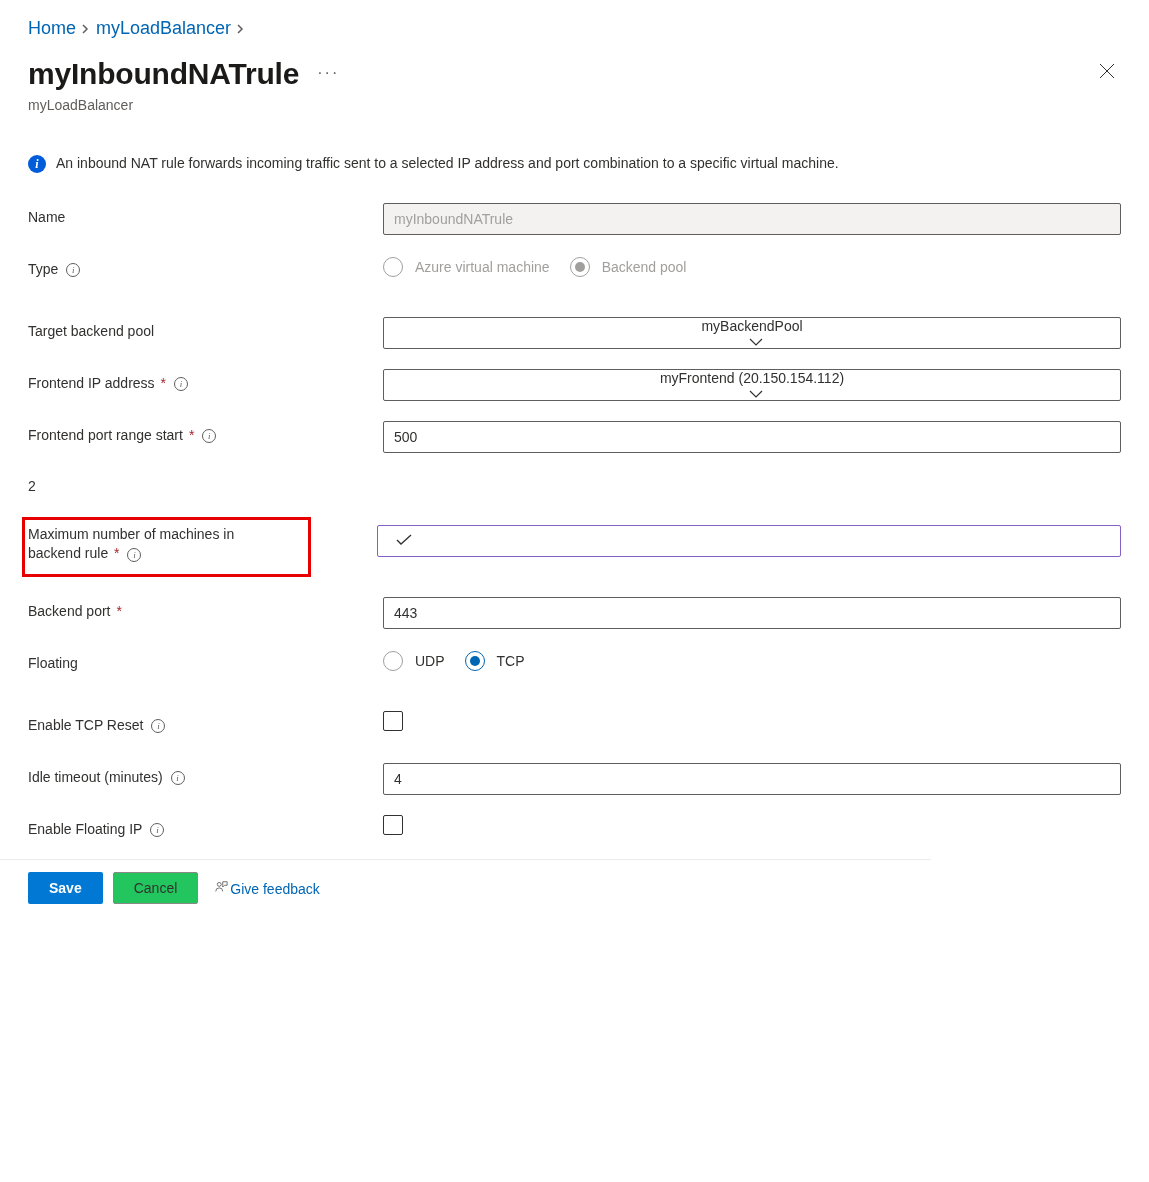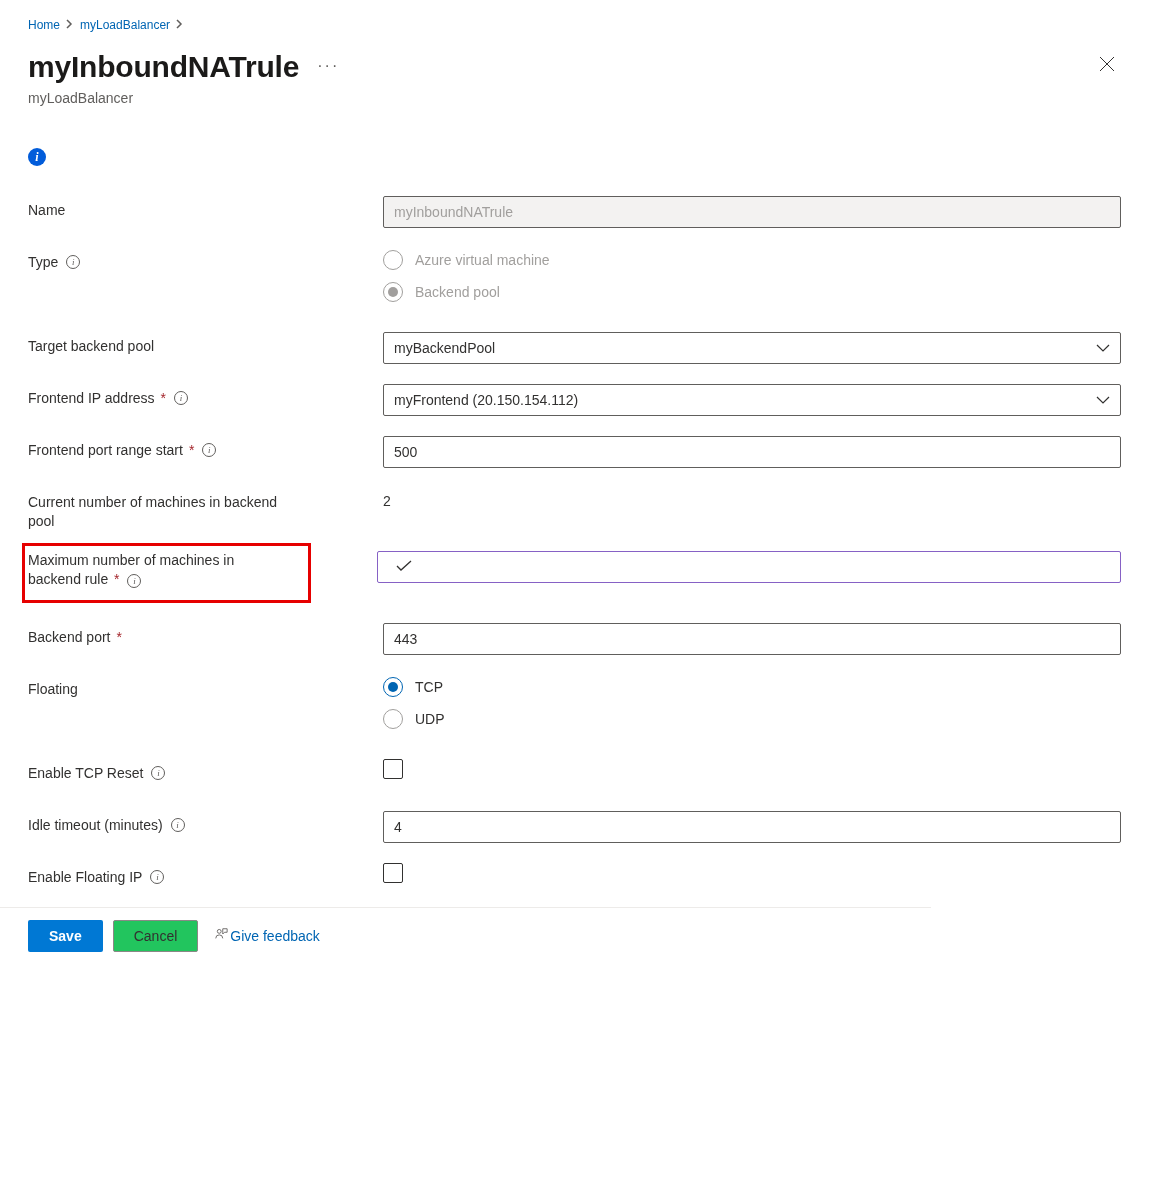--- a/index.html
+++ b/index.html
@@ -5,21 +5,21 @@
     * { box-sizing: border-box; margin: 0; padding: 0; }
     body {
       font-family: "Segoe UI", -apple-system, sans-serif;
       font-size: 14px;
       color: #323130;
       background: #fff;
       padding: 0;
     }
     .container { width: 1149px; position: relative; padding: 18px 28px 0 28px; }
 
-    .breadcrumb { display: flex; align-items: center; gap: 6px; margin-bottom: 18px; font-size: 12px; }
+    .breadcrumb { display: flex; align-items: center; gap: 6px; margin-bottom: 18px; font-size: 18px; }
     .breadcrumb a { color: #0065b3; text-decoration: none; cursor: pointer; }
     .breadcrumb .chev { color: #605e5c; }
 
     .header { display: flex; align-items: flex-start; justify-content: space-between; margin-bottom: 40px; }
     .header-left { display: flex; flex-direction: column; }
     .title-row { display: flex; align-items: baseline; gap: 18px;}
     .page-title { font-size: 30px; font-weight: 600; color: #1b1a19; letter-spacing: -0.2px;}
     .more { color: #605e5c; font-size: 16px; letter-spacing: 2px; cursor: pointer; position: relative; top: -6px;}
     .page-subtitle { font-size: 14px; color: #605e5c; margin-top: 6px; }
     .close-btn { cursor: pointer; color: #323130; padding: 6px; }
@@ -34,27 +34,27 @@
     .label-col.highlight { outline: 3px solid #e60000; outline-offset: -3px; padding: 8px 6px; margin: -8px -6px; margin-right: 0; width: 289px; align-self: stretch; min-height: 60px; display:flex; align-content:flex-start;}
     .control-col { flex: 1; display: flex; flex-direction: column; gap: 6px; }
     .req { color: #a4262c; margin-left: 2px;}
     .info-ico { display: inline-flex; align-items: center; justify-content: center; width: 14px; height: 14px; border: 1px solid #605e5c; border-radius: 50%; font-size: 9px; color: #605e5c; font-family: Georgia, serif; font-style: italic; margin-left: 4px; cursor: default;}
 
     .text-input, .select-input {
       width: 100%; height: 32px; padding: 0 10px; font-size: 14px;
       border: 1px solid #605e5c; border-radius: 2px; background: #fff; color: #323130;
       display: flex; align-items: center; justify-content: space-between; cursor: text;
     }
-    .select-input { cursor: pointer; }
+    .select-input { cursor: pointer; flex-direction: column; }
     .text-input.disabled { background: #f3f2f1; color: #a19f9d; cursor: default; }
     .text-input.valid { border: 1px solid #8661c5; }
     .input-text { flex: 1; outline: none; border: none; background: transparent; font: inherit; color: inherit; width: 100%;}
     .chevron-down, .check { color: #323130; flex-shrink: 0; margin-left: 8px; }
 
-    .radio-group { display: flex; flex-direction: column; gap: 12px; padding-top: 2px;}
+    .radio-group { display: flex; flex-direction: row; gap: 20px; padding-top: 2px;}
     .radio-item { display: flex; align-items: center; gap: 12px; cursor: default; }
     .radio-item.active { cursor: pointer; }
     .radio-outer { width: 20px; height: 20px; border-radius: 50%; border: 1px solid #a19f9d; display: flex; align-items: center; justify-content: center; flex-shrink: 0;}
     .radio-outer.selected { border-color: #0065b3; }
     .radio-outer.selected .radio-inner { width: 10px; height: 10px; border-radius: 50%; background: #0065b3; }
     .radio-outer.disabled-selected { border-color: #a19f9d; }
     .radio-outer.disabled-selected .radio-inner { width: 10px; height: 10px; border-radius: 50%; background: #a19f9d; }
     .radio-label { color: #323130; }
     .radio-label.disabled { color: #a19f9d; }
 
@@ -103,20 +103,21 @@
     </div>
     <div class="close-btn">
       <svg width="16" height="16" viewBox="0 0 16 16">
           <path d="M1 1 L15 15 M15 1 L1 15" stroke="#323130" stroke-width="1"></path>
         </svg>
     </div>
   </div>
 
   <div class="info-banner">
     <div class="info-icon-wrap">i</div>
+    <div class="info-text">An inbound NAT rule forwards incoming traffic sent to a selected IP address and port combination to a specific virtual machine.</div>
   </div>
 
   <div class="form-row">
     <div class="label-col">
         <span>Name</span>
       </div>
     <div class="control-col">
       <div class="text-input disabled">
         <span class="input-text">myInboundNATrule</span>
       </div>
@@ -185,23 +186,20 @@
       <span class="info-ico">i</span>
     </div>
     <div class="control-col">
       <div class="text-input">
         <span class="input-text">500</span>
       </div>
     </div>
   </div>
 
   <div class="form-row">
-    <div class="label-col">
-      <span class="label-multiline">Current number of machines in backend pool</span>
-    </div>
     <div class="control-col">
       <div class="static-value">2</div>
     </div>
   </div>
 
   <div class="form-row row-max-machines">
     <div class="label-col highlight">
       <span class="label-multiline">
         <span>Maximum number of machines in backend rule</span>
         <span class="req">*</span>
@@ -231,28 +229,28 @@
     </div>
   </div>
 
   <div class="form-row tall">
     <div class="label-col">
         <span>Floating</span>
       </div>
     <div class="control-col">
       <div class="radio-group">
         <div class="radio-item active">
+          <div class="radio-outer"></div>
+          <span class="radio-label">UDP</span>
+        </div>
+        <div class="radio-item active">
           <div class="radio-outer selected">
               <div class="radio-inner"></div>
             </div>
           <span class="radio-label">TCP</span>
-        </div>
-        <div class="radio-item active">
-          <div class="radio-outer"></div>
-          <span class="radio-label">UDP</span>
         </div>
       </div>
     </div>
   </div>
 
   <div class="form-row">
     <div class="label-col">
       <span>Enable TCP Reset</span>
       <span class="info-ico">i</span>
     </div>

